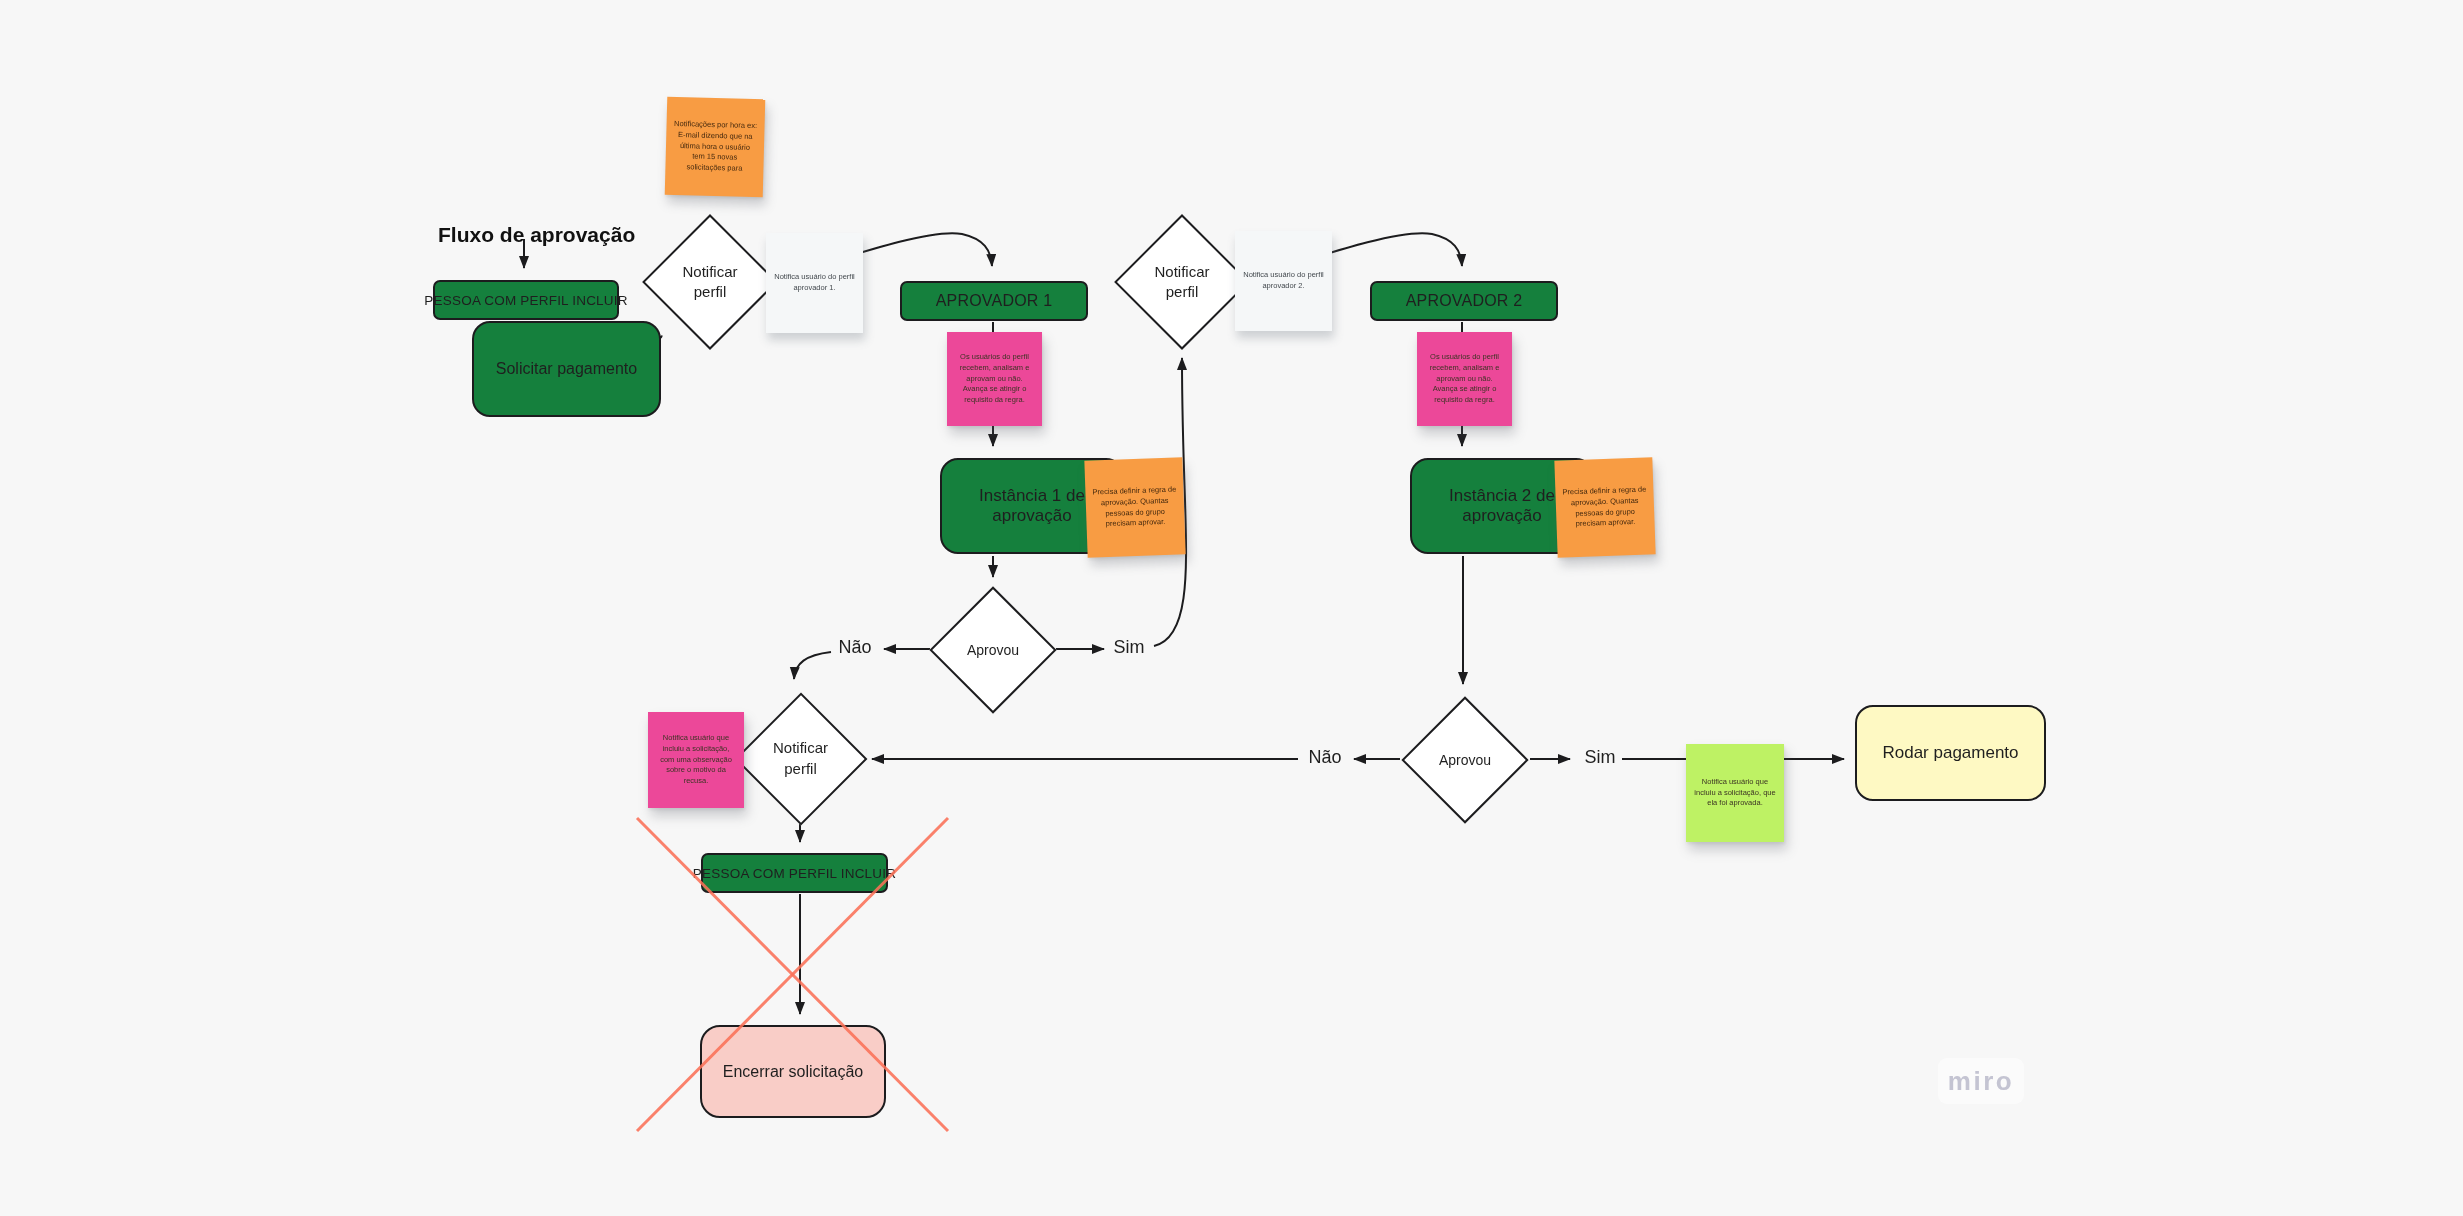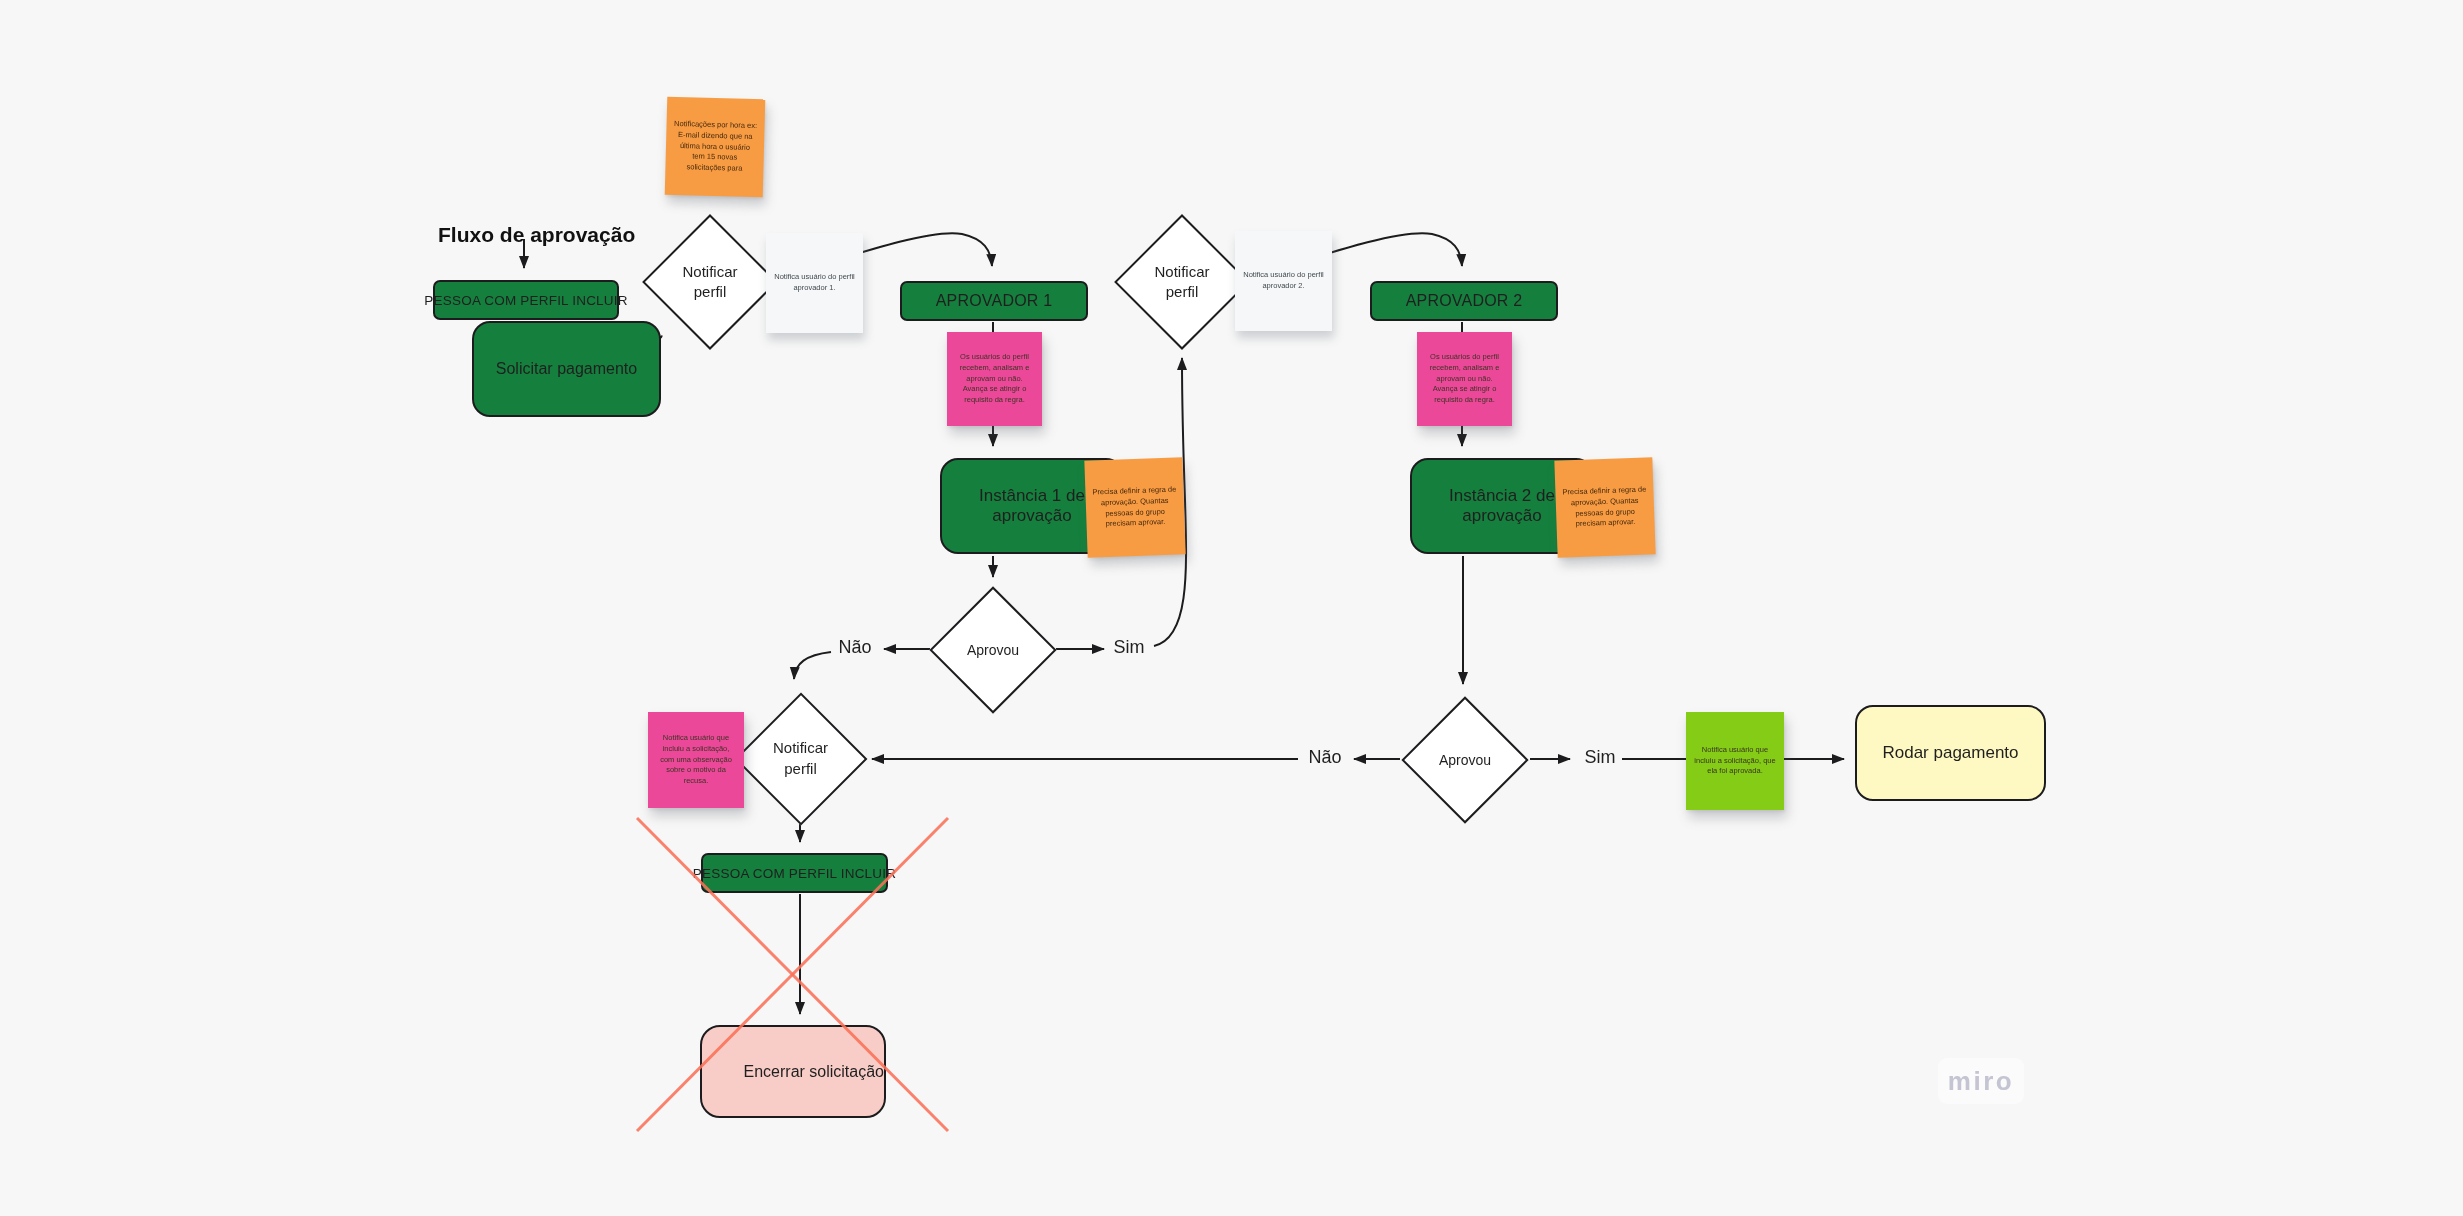--- a/index.html
+++ b/index.html
@@ -43,21 +43,21 @@
     position:absolute;
     display:flex;align-items:center;justify-content:center;
     text-align:center;
     padding:7px;box-sizing:border-box;
     font-size:7.5px;line-height:1.45;
     color:#3c3423;
     box-shadow:3px 8px 11px rgba(90,95,105,0.28), 1px 2px 3px rgba(0,0,0,0.08);
   }
   .sticky.orange{background:#F89C43;color:#45290e;}
   .sticky.yellow{background:#ec4899;justify-content:flex-end;}
-  .sticky.yellow2{background:#84cc16;}
+  .sticky.yellow2{background:#bef264;margin-top:32px;}
   .sticky.light{background:#F5F7F8;color:#43494e;box-shadow:2px 7px 9px rgba(110,118,128,0.30);}
   
   .title{
     position:absolute;font-weight:bold;font-size:21px;color:#111;
     white-space:nowrap;
   }
   .edge-label{
     position:absolute;font-size:18px;color:#1f1f1f;
     width:54px;text-align:center;
   }
@@ -167,21 +167,21 @@
   <div class="diamond" style="left:734px;top:692px;width:133px;height:133px;">
     <div class="dbg" style="width:94px;height:94px;transform:translate(-50%,-50%) rotate(45deg);"></div>
     <div class="dlabel">Notificar
 perfil</div>
   </div>
 
   <div class="shape bar" style="left:701px;top:853px;width:187px;height:40px;">
     <span>PESSOA COM PERFIL INCLUIR</span>
   </div>
 
-  <div class="shape terminal-red" style="left:700px;top:1025px;width:186px;height:93px;justify-content:flex-end;">
+  <div class="shape terminal-red" style="left:700px;top:1025px;width:186px;height:93px;">
     <span>Encerrar solicitação</span>
   </div>
 
   <div class="sticky orange" style="left:666px;top:98px;width:98px;height:98px;transform:rotate(1.5deg);">
     <span>Notificações por hora ex: E-mail dizendo que na última hora o usuário tem 15 novas solicitações para</span>
   </div>
 
   <div class="sticky light" style="left:766px;top:233px;width:97px;height:100px;">
     <span>Notifica usuário do perfil aprovador 1.</span>
   </div>

